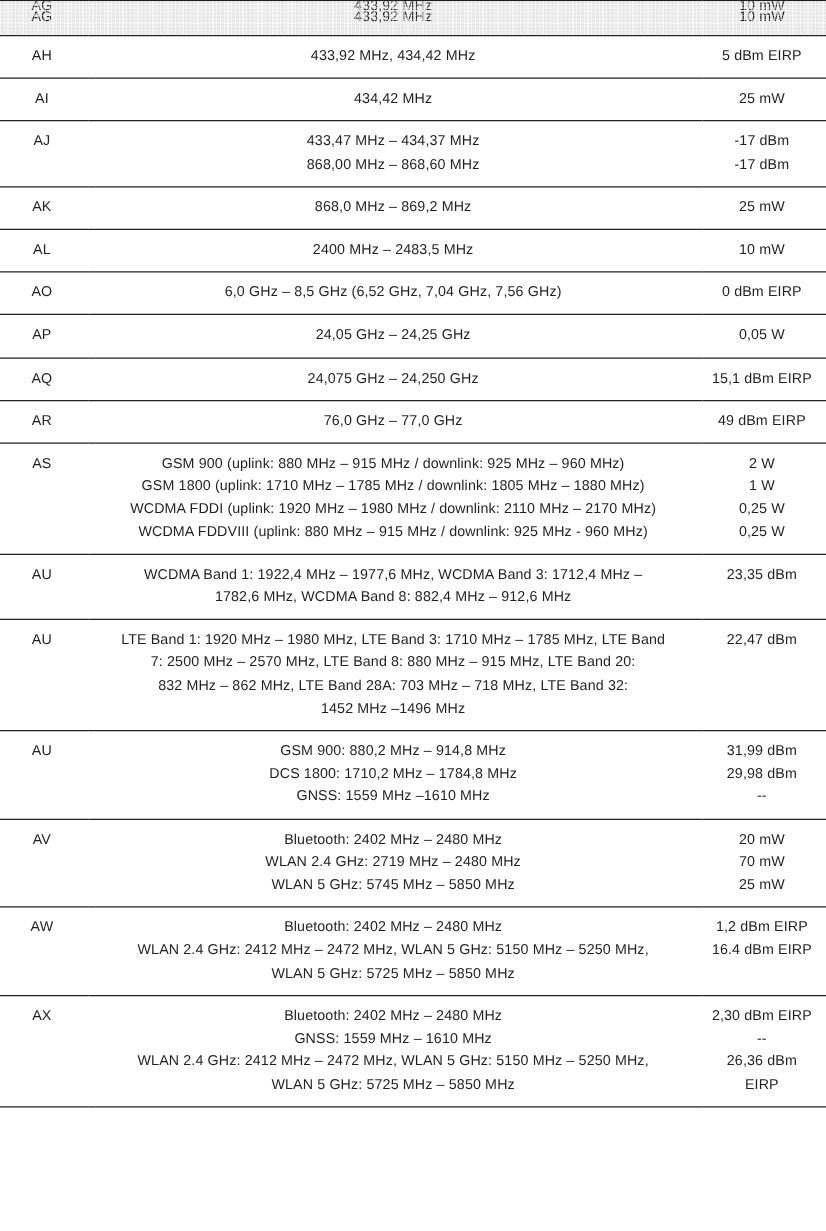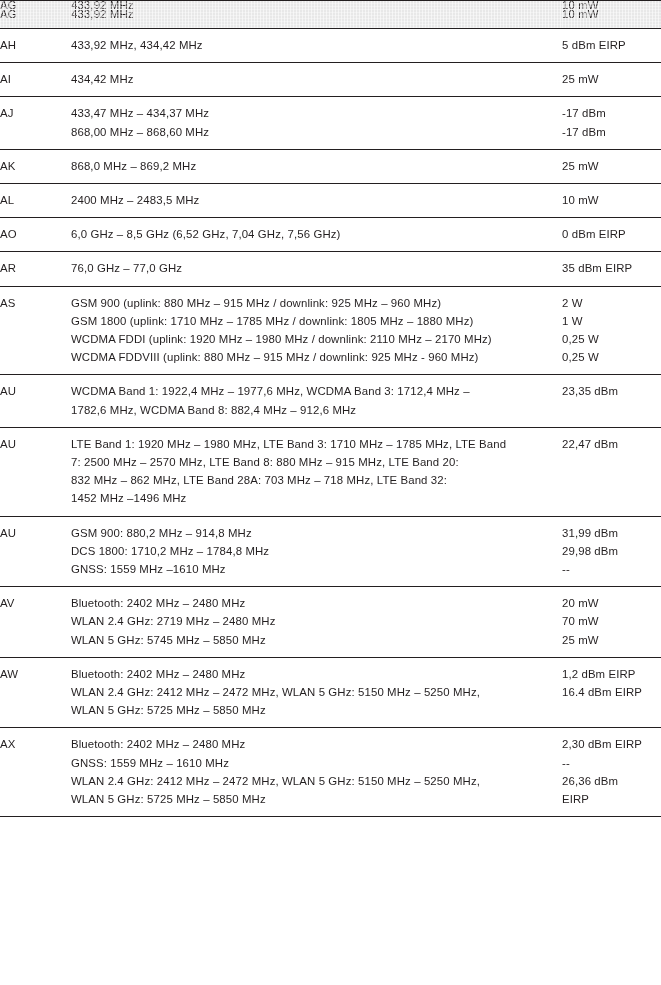--- a/index.html
+++ b/index.html
@@ -11,20 +11,21 @@
   body {
     font-family: "Liberation Sans", sans-serif;
     color: #231f20;
   }
   #page {
     position: relative;
     width: 661px;
     height: 985px;
     overflow: hidden;
     background: #ffffff;
+    text-align: center;
   }
   table.freq-table {
     width: 661px;
     border-collapse: collapse;
     table-layout: fixed;
   }
   table.freq-table col.c-code  { width: 71px; }
   table.freq-table col.c-band  { width: 491px; }
   table.freq-table col.c-power { width: 99px; }
 
@@ -157,26 +158,44 @@
         <tr>
           <td class="code"><span>AO</span></td>
           <td class="band">
             <span class="line">6,0 GHz – 8,5 GHz (6,52 GHz, 7,04 GHz, 7,56 GHz)</span>
           </td>
           <td class="power">
             <span class="line">0 dBm EIRP</span>
           </td>
         </tr>
         <tr>
+          <td class="code"><span>AP</span></td>
+          <td class="band">
+            <span class="line">24,05 GHz – 24,25 GHz</span>
+          </td>
+          <td class="power">
+            <span class="line">0,05 W</span>
+          </td>
+        </tr>
+        <tr>
+          <td class="code"><span>AQ</span></td>
+          <td class="band">
+            <span class="line">24,075 GHz – 24,250 GHz</span>
+          </td>
+          <td class="power">
+            <span class="line">15,1 dBm EIRP</span>
+          </td>
+        </tr>
+        <tr>
           <td class="code"><span>AR</span></td>
           <td class="band">
             <span class="line">76,0 GHz – 77,0 GHz</span>
           </td>
           <td class="power">
-            <span class="line">35 dBm EIRP</span>
+            <span class="line">49 dBm EIRP</span>
           </td>
         </tr>
         <tr>
           <td class="code"><span>AS</span></td>
           <td class="band">
             <span class="line">GSM 900 (uplink: 880 MHz – 915 MHz / downlink: 925 MHz – 960 MHz)</span>
             <span class="line">GSM 1800 (uplink: 1710 MHz – 1785 MHz / downlink: 1805 MHz – 1880 MHz)</span>
             <span class="line">WCDMA FDDI (uplink: 1920 MHz – 1980 MHz / downlink: 2110 MHz – 2170 MHz)</span>
             <span class="line">WCDMA FDDVIII (uplink: 880 MHz – 915 MHz / downlink: 925 MHz - 960 MHz)</span>
           </td>

